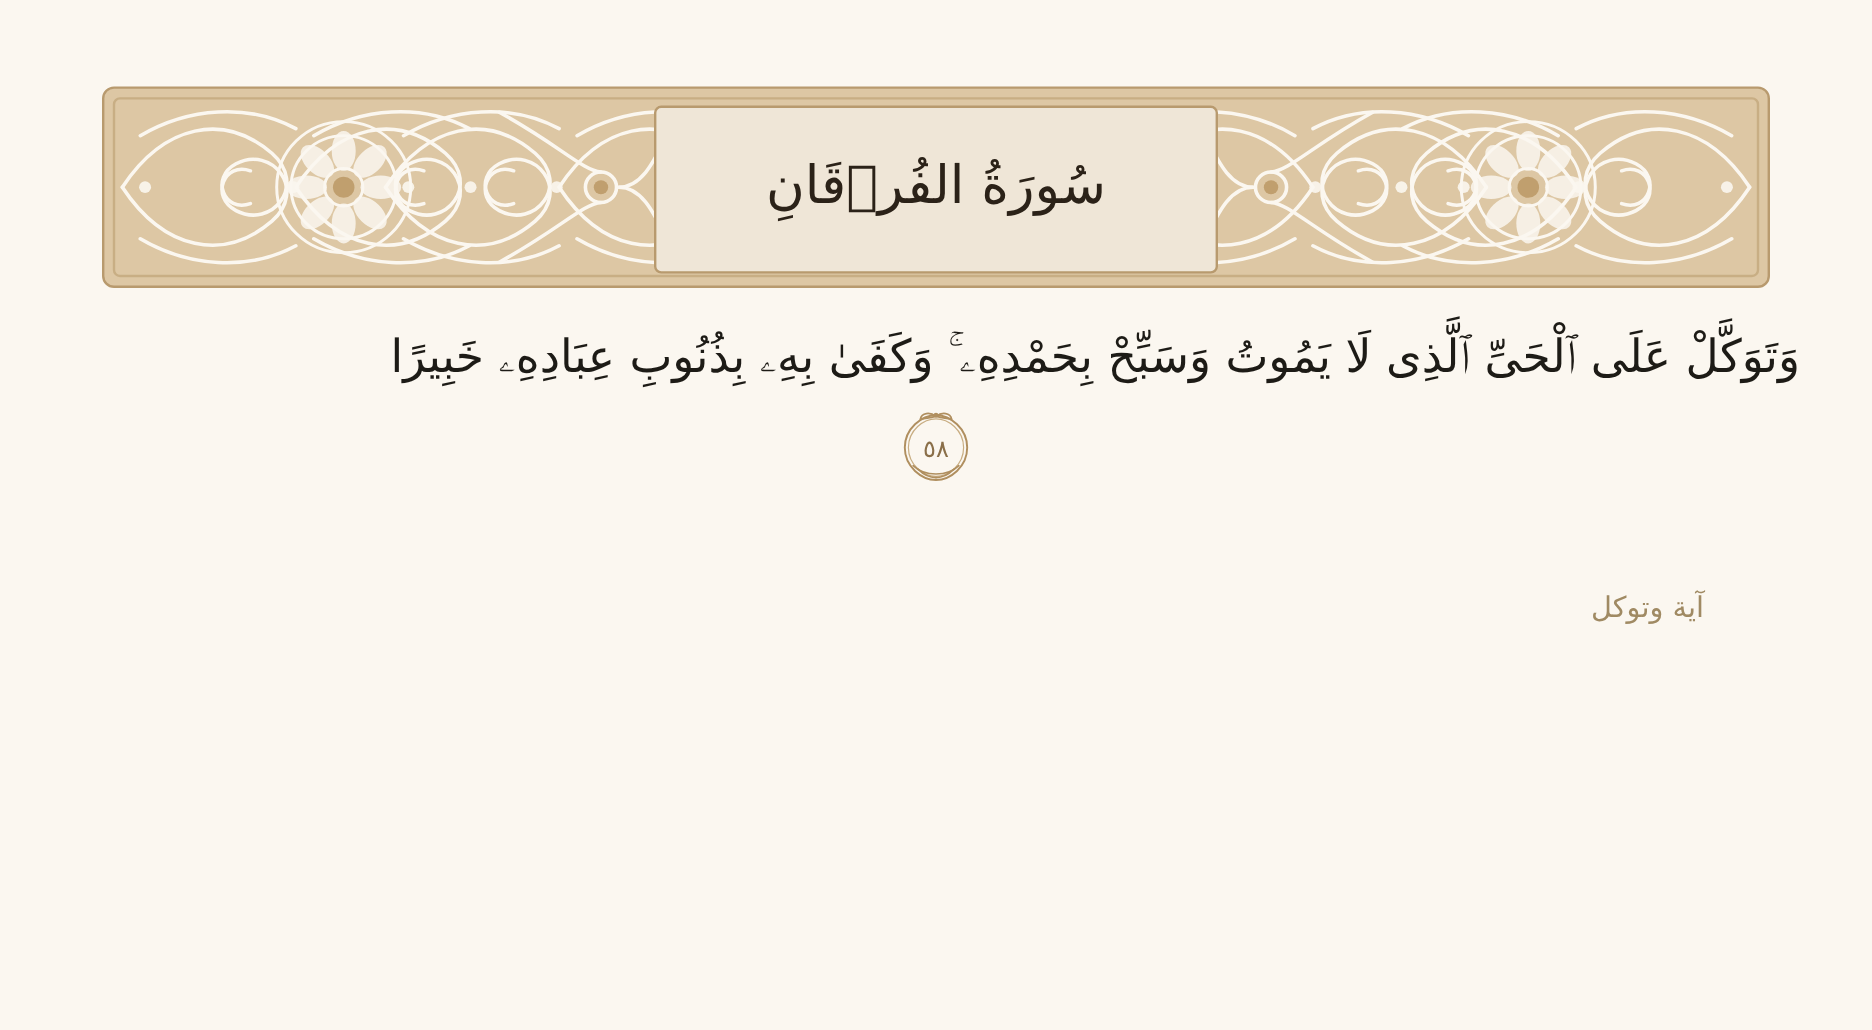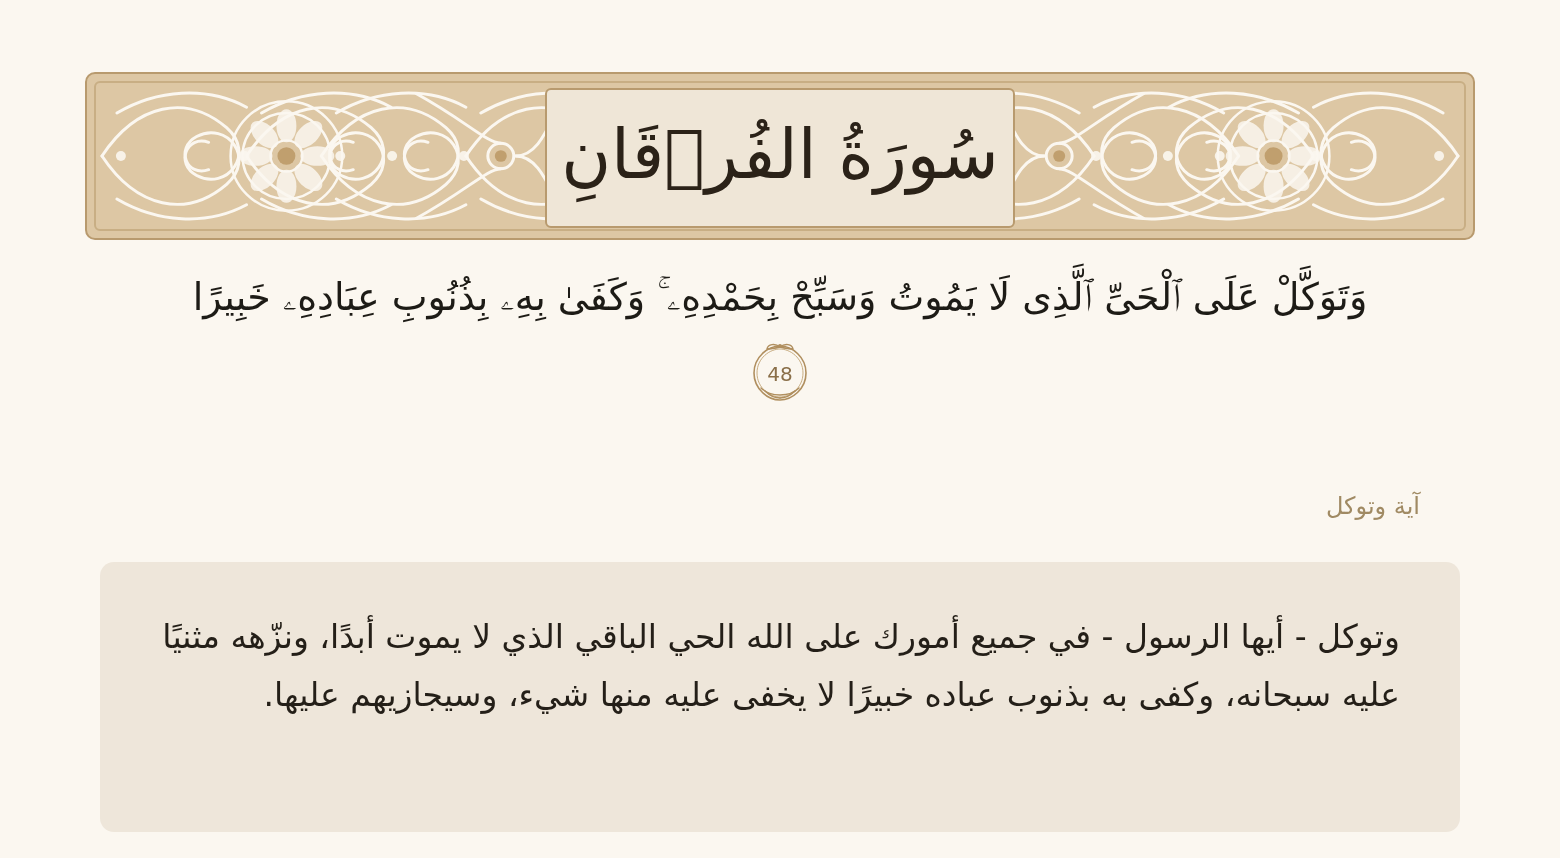--- a/index.html
+++ b/index.html
@@ -65,35 +65,34 @@
     background: #efe6d7;
     border: 2px solid #b89a6e;
     border-radius: 6px;
     box-sizing: border-box;
     display: flex;
     align-items: center;
     justify-content: center;
   }
   .surah-name {
     font-family: "DejaVu Sans", "Liberation Sans", sans-serif;
-    font-size: 68px;
+    font-size: 44px;
     color: #2b2218;
     line-height: 1.1;
     white-space: nowrap;
     letter-spacing: 0;
     padding-bottom: 6px;
   }
 
   
   .ayah-block {
     position: absolute;
     left: 60px;
     right: 60px;
     top: 268px;
-    text-align: center;
   }
   .ayah-text {
     font-family: "DejaVu Sans", "Liberation Serif", serif;
     font-size: 38px;
     color: #1d1b16;
     line-height: 1.55;
     direction: rtl;
     white-space: nowrap;
   }
   .ayah-marker {
@@ -239,23 +238,20 @@
         <path d="M32 8 C 42 8, 55 17, 55 32 C 55 47, 42 56, 32 56 C 22 56, 9 47, 9 32 C 9 17, 22 8, 32 8 Z" fill="none" stroke="#c8ad82" stroke-width="1"></path>
         <g fill="none" stroke="#b08f5f" stroke-width="1.4" stroke-linecap="round">
           <path d="M32 6 C 27 2, 20 3, 19 8 C 24 8, 28 7, 32 6 Z"></path>
           <path d="M32 6 C 37 2, 44 3, 45 8 C 40 8, 36 7, 32 6 Z"></path>
           <path d="M13 47 C 18 52, 24 54, 32 54 C 40 54, 46 52, 51 47"></path>
           <path d="M17 50 C 22 55, 26 57, 32 57"></path>
           <path d="M47 50 C 42 55, 38 57, 32 57"></path>
         </g>
         <circle cx="32" cy="5" r="2" fill="#b08f5f"></circle>
       </svg>
-      <div class="num">48</div>
+      <div class="num">٥٨</div>
     </div>
   </div>
 
   <div class="tafsir-label">آية وتوكل</div>
 
-  <div class="tafsir-box">
-    <div class="tafsir-text">وتوكل - أيها الرسول - في جميع أمورك على الله الحي الباقي الذي لا يموت أبدًا، ونزّهه مثنيًا عليه سبحانه، وكفى به بذنوب عباده خبيرًا لا يخفى عليه منها شيء، وسيجازيهم عليها.</div>
-  </div>
 
 </div>
 
 </body></html>

